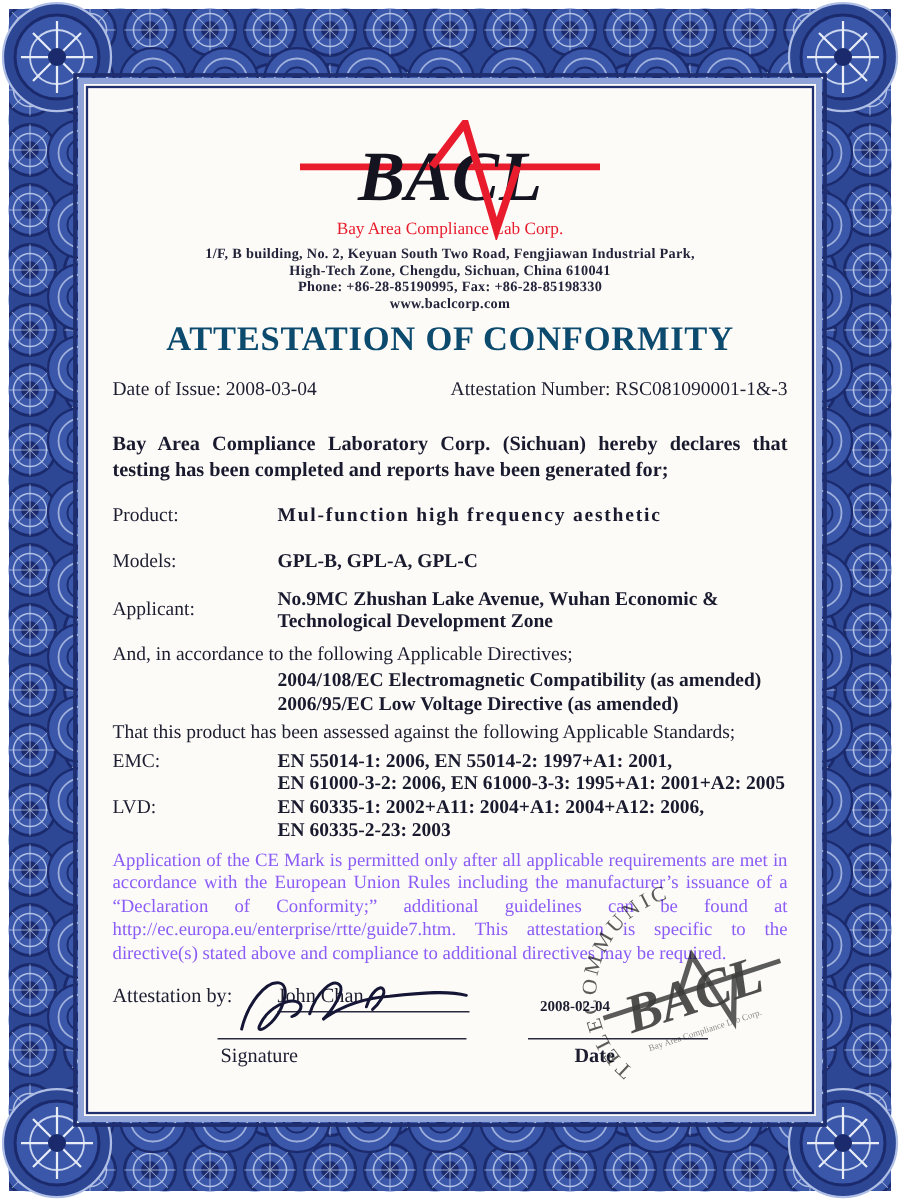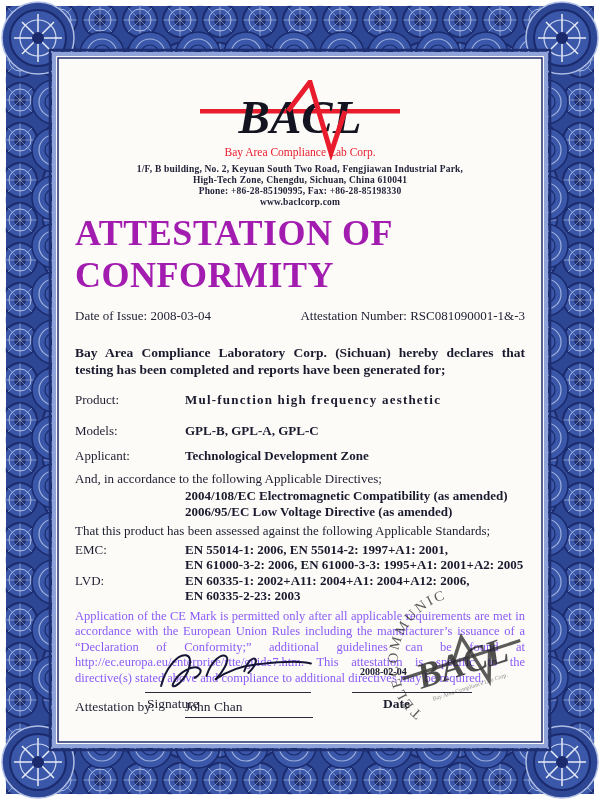--- a/index.html
+++ b/index.html
@@ -3,22 +3,22 @@
 <meta charset="utf-8">
 <style>
   html,body{margin:0;padding:0;background:#ffffff;}
   .frame{position:relative;width:600px;height:800px;background:#ffffff;overflow:hidden;
          font-family:"Liberation Serif",serif;color:#1d1d30;}
   .border-art{position:absolute;left:0;top:0;z-index:0;}
   .content{position:absolute;left:58px;top:58px;width:484px;height:684px;z-index:1;
            padding:0 17px;box-sizing:border-box;}
   .letterhead{margin-top:22px;text-align:center;}
   .addr{font-size:9.5px;font-weight:bold;line-height:11px;color:#23233a;letter-spacing:.2px;}
-  .cert-title{margin:4px 0 0 0;font-size:36px;font-weight:bold;
-              letter-spacing:.5px;color:#a21caf;}
+  .cert-title{margin:4px 0 0 0;text-align:center;font-size:23px;font-weight:bold;
+              letter-spacing:.5px;color:#0c4a6e;}
   .meta-row{margin-top:12px;display:flex;justify-content:space-between;font-size:13px;}
   .declaration{margin-top:20px;font-size:13.5px;font-weight:bold;text-align:justify;
                line-height:17px;color:#1a1a2e;}
   .field-row{display:grid;grid-template-columns:110px 1fr;font-size:13px;align-items:start;}
   .field-row .val{font-weight:bold;color:#1a1a2e;}
   .mt-product{margin-top:10px;}
   .mt-models{margin-top:15px;}
   .mt-applicant{margin-top:9px;}
   .product-val{letter-spacing:1.2px;}
   .val-line{line-height:15px;}
@@ -499,20 +499,21 @@
     </div>
 
     <div class="field-row mt-models">
       <div class="lbl">Models:</div>
       <div class="val">GPL-B, GPL-A, GPL-C</div>
     </div>
 
     <div class="field-row mt-applicant">
       <div class="lbl" style="align-self:center;">Applicant:</div>
       <div class="val">
+        <div class="val-line">No.9MC Zhushan Lake Avenue, Wuhan Economic &amp;</div>
         <div class="val-line">Technological Development Zone</div>
       </div>
     </div>
 
     <p class="para dir-intro" style="margin-bottom:0;">And, in accordance to the following Applicable Directives;</p>
 
     <div class="directives">
       <div>2004/108/EC Electromagnetic Compatibility (as amended)</div>
       <div>2006/95/EC Low Voltage Directive (as amended)</div>
     </div>

